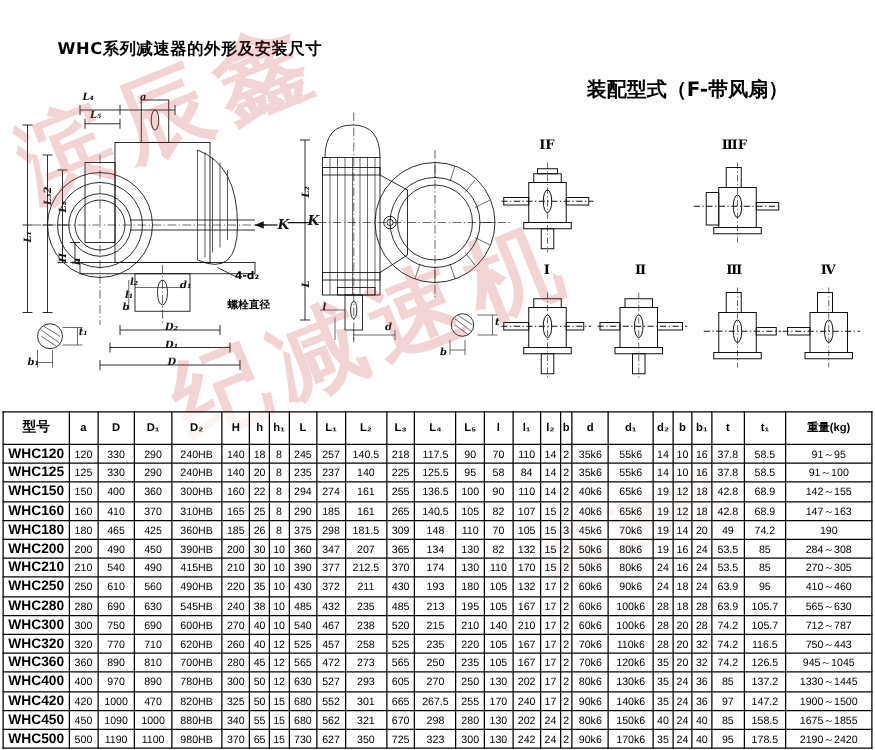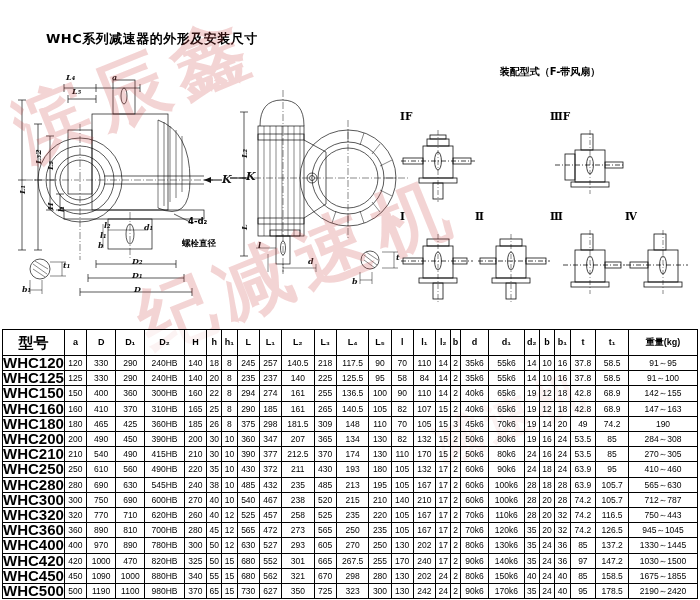--- a/index.html
+++ b/index.html
@@ -35,29 +35,29 @@
   .main-title{
     position:absolute;left:14px;top:30px;
     font-size:13px;font-weight:bold;letter-spacing:0.5px;
     font-family:"DejaVu Sans",sans-serif;
     margin-left:32px;
   }
 
   
   .assembly-head{
     position:absolute;left:400px;top:64px;width:300px;
-    text-align:center;font-size:10px;font-weight:bold;line-height:16px;
+    text-align:center;font-size:16px;font-weight:bold;line-height:16px;
     font-family:"DejaVu Sans",sans-serif;
   }
 
   
   .fig-row{position:absolute;left:400px;width:300px;height:100px;}
   .fig-row.top{top:108px;}
   .fig-row.bot{top:208px;}
-  .fig-cell{position:absolute;width:75px;height:100px;}
+  .fig-cell{position:absolute;width:75px;height:100px;text-align:center;}
   .fig-label{font-size:10.5px;font-weight:bold;font-family:"DejaVu Serif",serif;height:16px;line-height:16px;}
   .fig-svg{display:block;margin:0 auto;}
 
   
   .draw{position:absolute;}
   .dim{
     position:absolute;font-size:8px;font-style:italic;
     font-family:"DejaVu Serif",serif;font-weight:bold;color:#111;
   }
   .dim.v{transform:rotate(-90deg);transform-origin:left top;}
@@ -79,21 +79,21 @@
     padding:0;
     height:14.2px;
     line-height:14.2px;
     white-space:nowrap;
   }
   table.spec thead th{
     font-weight:bold;
     height:25px;line-height:25px;
     font-size:9px;
   }
-  table.spec th.model,table.spec td.model{font-weight:bold;font-size:15px;width:52px;}
+  table.spec th.model,table.spec td.model{font-weight:bold;font-size:11px;width:52px;}
   table.spec th.weight,table.spec td.weight{width:68px;}
   table.spec td{background:rgba(255,255,255,0.72);}
   table.spec th{background:rgba(255,255,255,0.72);}
 </style>
 </head>
 <body>
 
 <div id="page">
 
   <div class="watermark">
@@ -820,21 +820,21 @@
           <td>240</td>
           <td>17</td>
           <td>2</td>
           <td>90k6</td>
           <td>140k6</td>
           <td>35</td>
           <td>24</td>
           <td>36</td>
           <td>97</td>
           <td>147.2</td>
-          <td class="weight">1030～1500</td>
+          <td class="weight">1900～1500</td>
         </tr>
         <tr>
           <td class="model">WHC450</td>
           <td>450</td>
           <td>1090</td>
           <td>1000</td>
           <td>880HB</td>
           <td>340</td>
           <td>55</td>
           <td>15</td>

